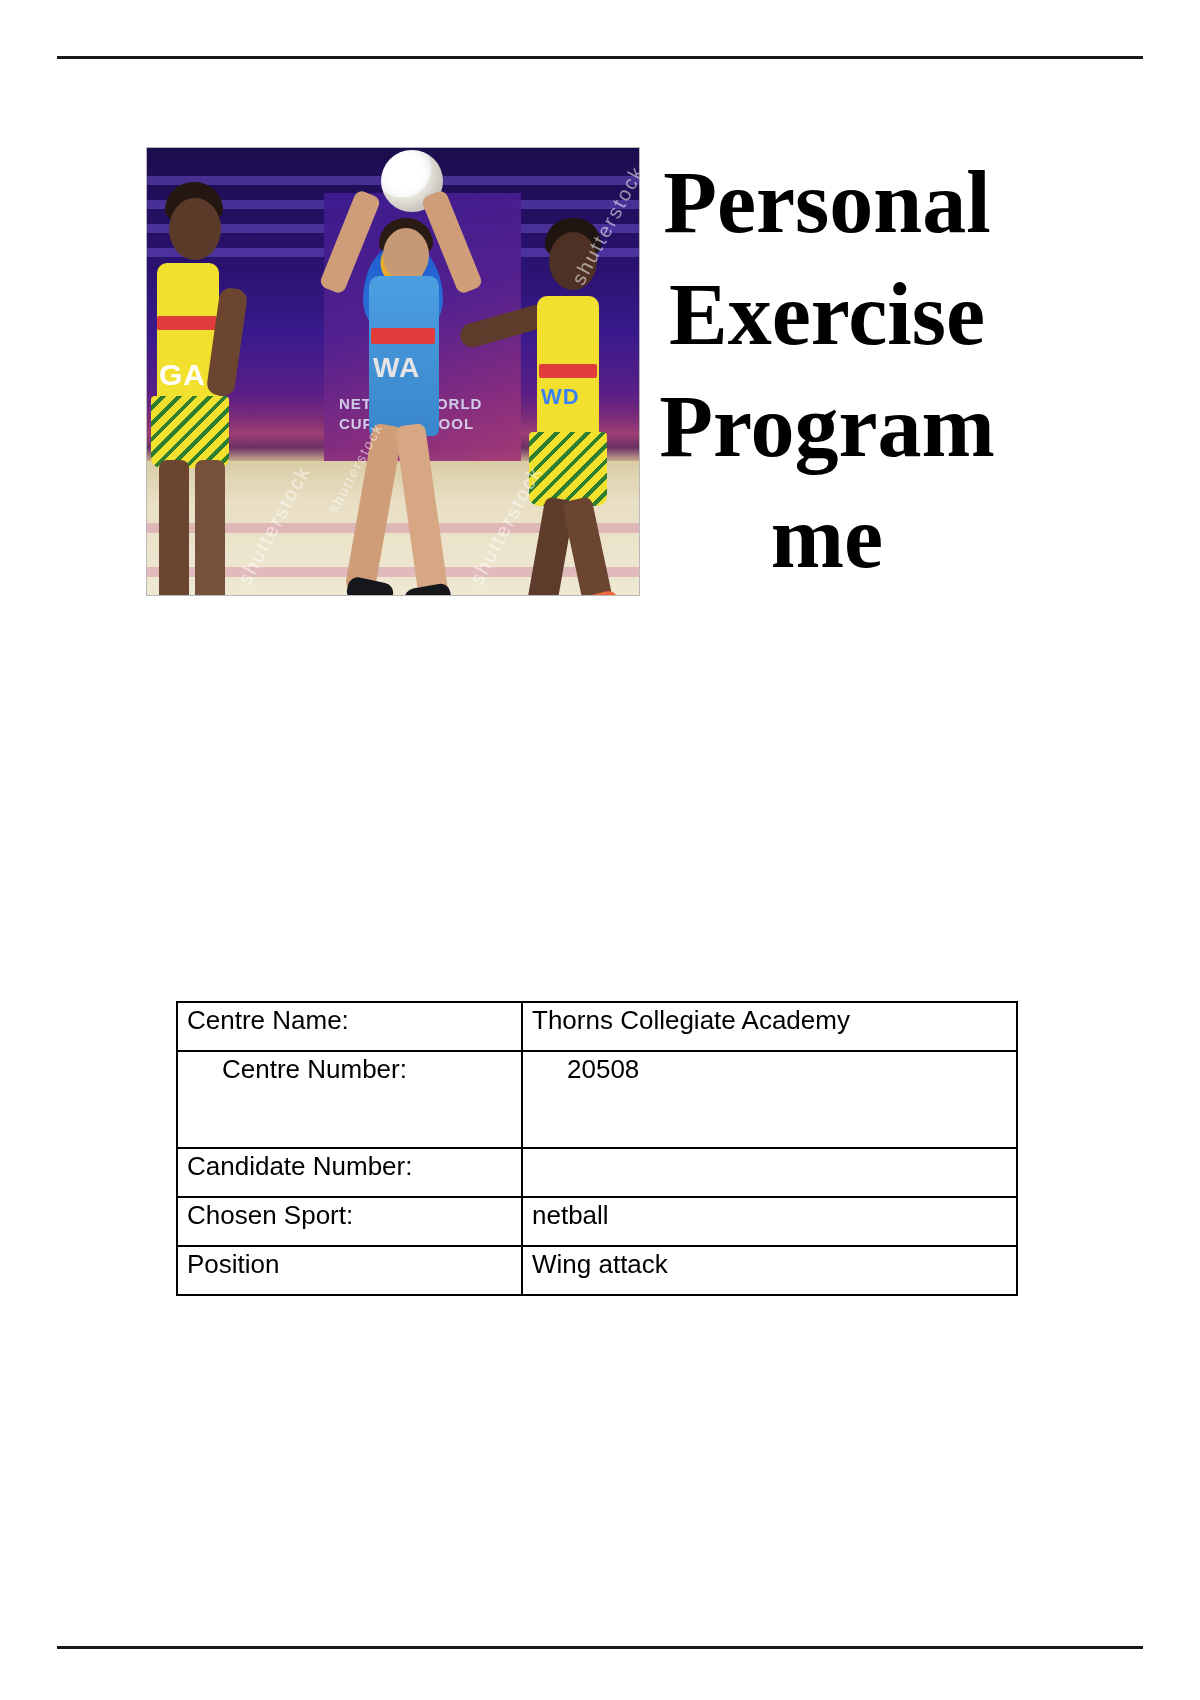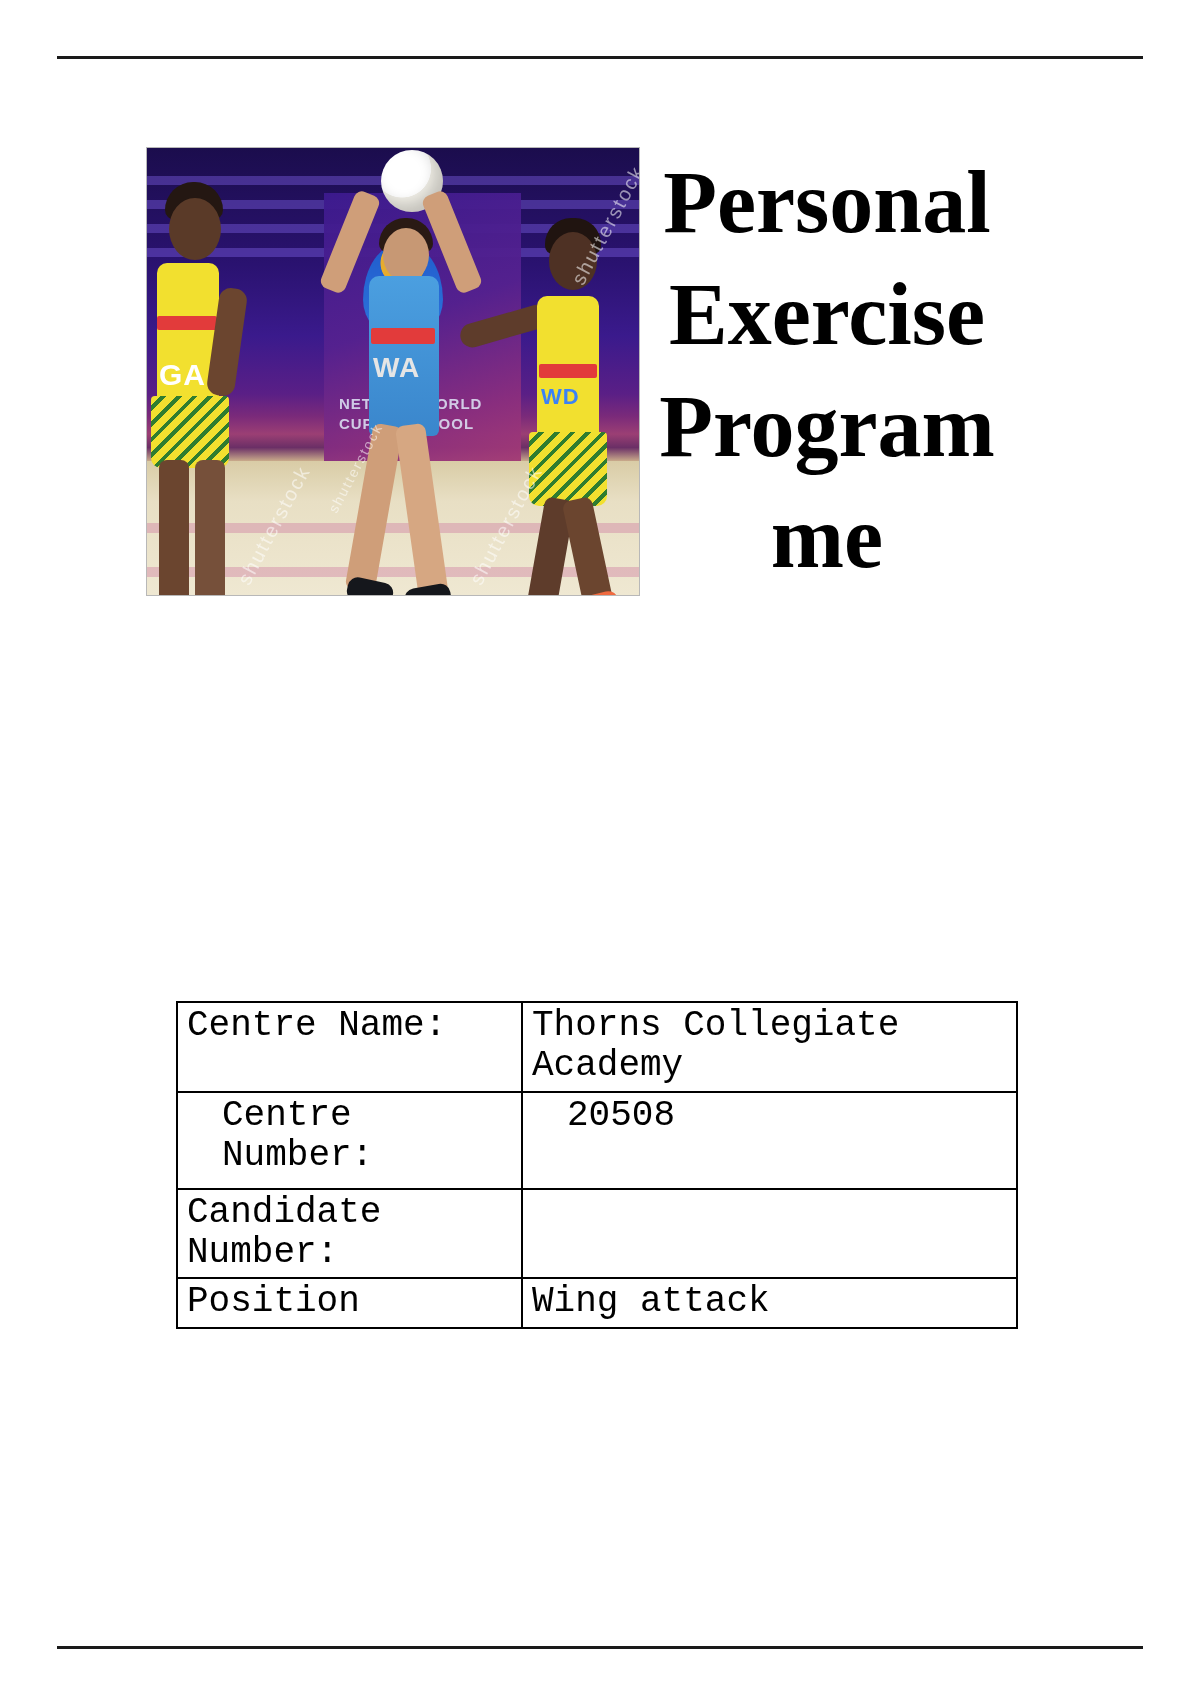--- a/index.html
+++ b/index.html
@@ -197,22 +197,22 @@
   .info-table {
     position: absolute;
     left: 176px;
     top: 1001px;
     width: 840px;
     border-collapse: collapse;
     table-layout: fixed;
   }
   .info-table td {
     border: 2px solid #000000;
-    font-family: Liberation Mono, monospace;
-    font-size: 36px;
+    font-family: Liberation Sans, sans-serif;
+    font-size: 26px;
     line-height: 1.12;
     padding: 3px 8px 4px 9px;
     vertical-align: top;
     color: #000;
     height: 40px;
   }
   .info-table col.c1 { width: 345px; }
   .info-table col.c2 { width: 495px; }
   .info-table tr.tall td { height: 88px; padding-left: 44px; }
 </style>
@@ -303,20 +303,24 @@
         </tr>
         <tr class="tall">
           <td>Centre Number:</td>
           <td>20508</td>
         </tr>
         <tr>
           <td>Candidate Number:</td>
           <td></td>
         </tr>
         <tr>
+          <td>Chosen Sport:</td>
+          <td>netball</td>
+        </tr>
+        <tr>
           <td>Position</td>
           <td>Wing attack</td>
         </tr>
       </tbody>
   </table>
 
   <div class="rule bottom"></div>
 
 </div>
 

